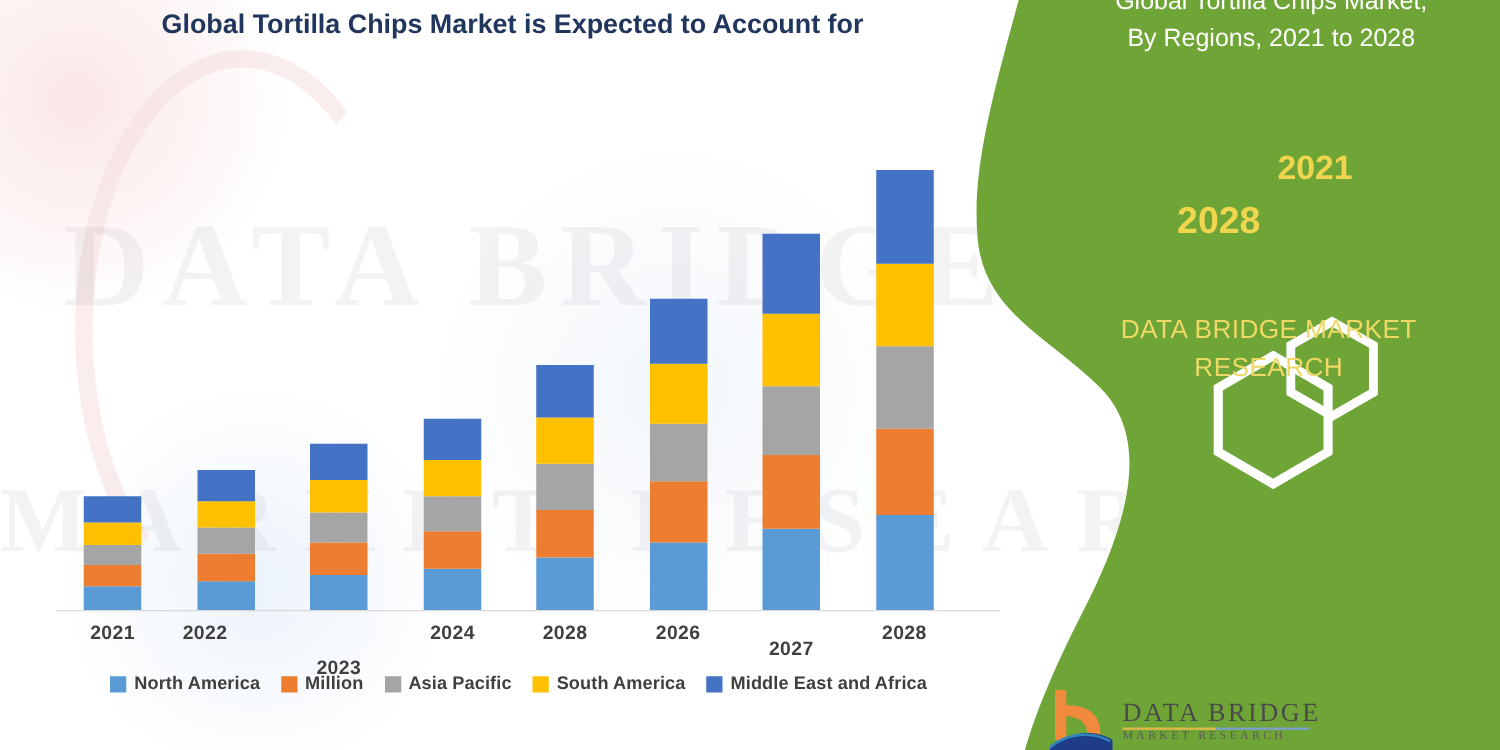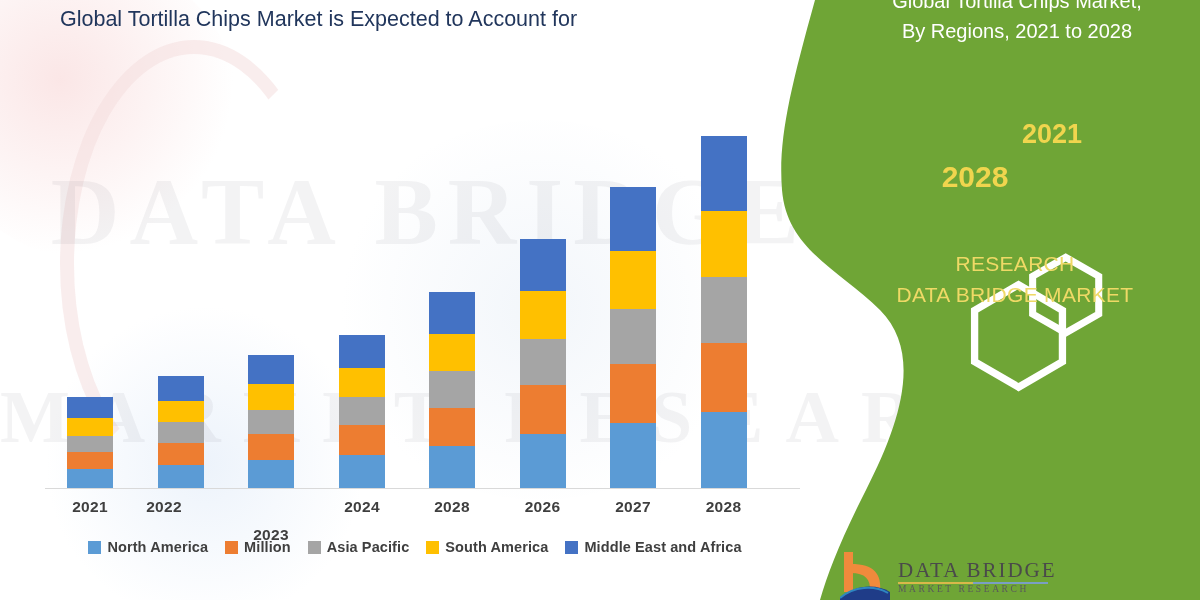--- a/index.html
+++ b/index.html
@@ -29,21 +29,21 @@
     text-align:center;color:rgba(120,120,130,.085);
     font-size:95px;font-weight:700;letter-spacing:10px;
     line-height:205px;white-space:nowrap;pointer-events:none;user-select:none;
     font-family:"Liberation Serif", serif;
   }
   .watermark .wm2{font-size:74px;letter-spacing:22px;}
 
   
   .chart-title{
     position:absolute;left:60px;top:0px;width:700px;
-    text-align:left;color:#21365c;font-size:21.5px;font-weight:400;
+    text-align:center;color:#21365c;font-size:21.5px;font-weight:700;
     line-height:31px;padding-top:4px;
   }
 
   
   .plot{position:absolute;left:0;top:0;width:820px;height:520px;}
   .axis-line{position:absolute;left:45px;top:488px;width:755px;height:1px;background:#d9d9d9;}
   .bar{position:absolute;width:46px;bottom:0;}
   .bar-wrap{position:absolute;left:0;top:0;width:820px;height:488px;}
   .seg{position:absolute;left:0;width:46px;}
   .xlabel{
@@ -170,21 +170,21 @@
         </div>
       </div>
     <div class="axis-line"></div>
     <div id="xlabels">
         <div class="xlabel" style="left: 45px;">2021</div>
         <div class="xlabel" style="left: 119px;">2022</div>
         <div class="xlabel" style="left: 226px; margin-top: 28px;">2023</div>
         <div class="xlabel" style="left: 317px;">2024</div>
         <div class="xlabel" style="left: 407px;">2028</div>
         <div class="xlabel" style="left: 497.5px;">2026</div>
-        <div class="xlabel" style="left: 588px;">2027</div>
+        <div class="xlabel" style="left: 588px; margin-top: 13px;">2027</div>
         <div class="xlabel" style="left: 678.5px;">2028</div>
       </div>
   </div>
 
   <div class="legend" id="legend">
       <div class="legend-item">
         <span class="legend-swatch" style="background: rgb(91, 155, 213);"></span>
         <span class="legend-label">North America</span>
       </div>
       <div class="legend-item">
@@ -220,22 +220,22 @@
 
         <polygon points="248,100 276,84 304,100 304,132 276,148 248,132" transform="translate(-30,0) scale(1.18) translate(0,-10)" fill="none" stroke="#ffffff" stroke-width="6"></polygon>
 
         <polygon points="180,120 216,99 252,120 252,162 216,183 180,162" transform="translate(-15,0) scale(1.22) translate(0,-5)" fill="none" stroke="#ffffff" stroke-width="6"></polygon>
       </svg>
       <div class="hex-label" style="left:232px;top:119px;width:100px;font-size:27px;">2021</div>
       <div class="hex-label" style="left:150px;top:160px;width:110px;font-size:30px;">2028</div>
     </div>
 
     <div class="brand">
+      <div>DATA BRIDGE MARKET</div>
       <div>RESEARCH</div>
-      <div>DATA BRIDGE MARKET</div>
     </div>
   </div>
 
   <div class="logo">
     <svg class="logo-mark" viewBox="0 0 52 48">
       <rect x="4" y="0" width="9" height="40" fill="#F08A3C"></rect>
       <path d="M11 12 C 34 12, 42 22, 40 40 L 30 40 C 31 27, 25 21, 11 21 Z" fill="#F08A3C"></path>
       <path d="M0 46 C 14 33, 36 31, 50 40 L 50 48 L 0 48 Z" fill="#1F3C88"></path>
       <path d="M0 46 C 14 34, 34 33, 48 41" fill="none" stroke="#2E86C1" stroke-width="2"></path>
     </svg>

